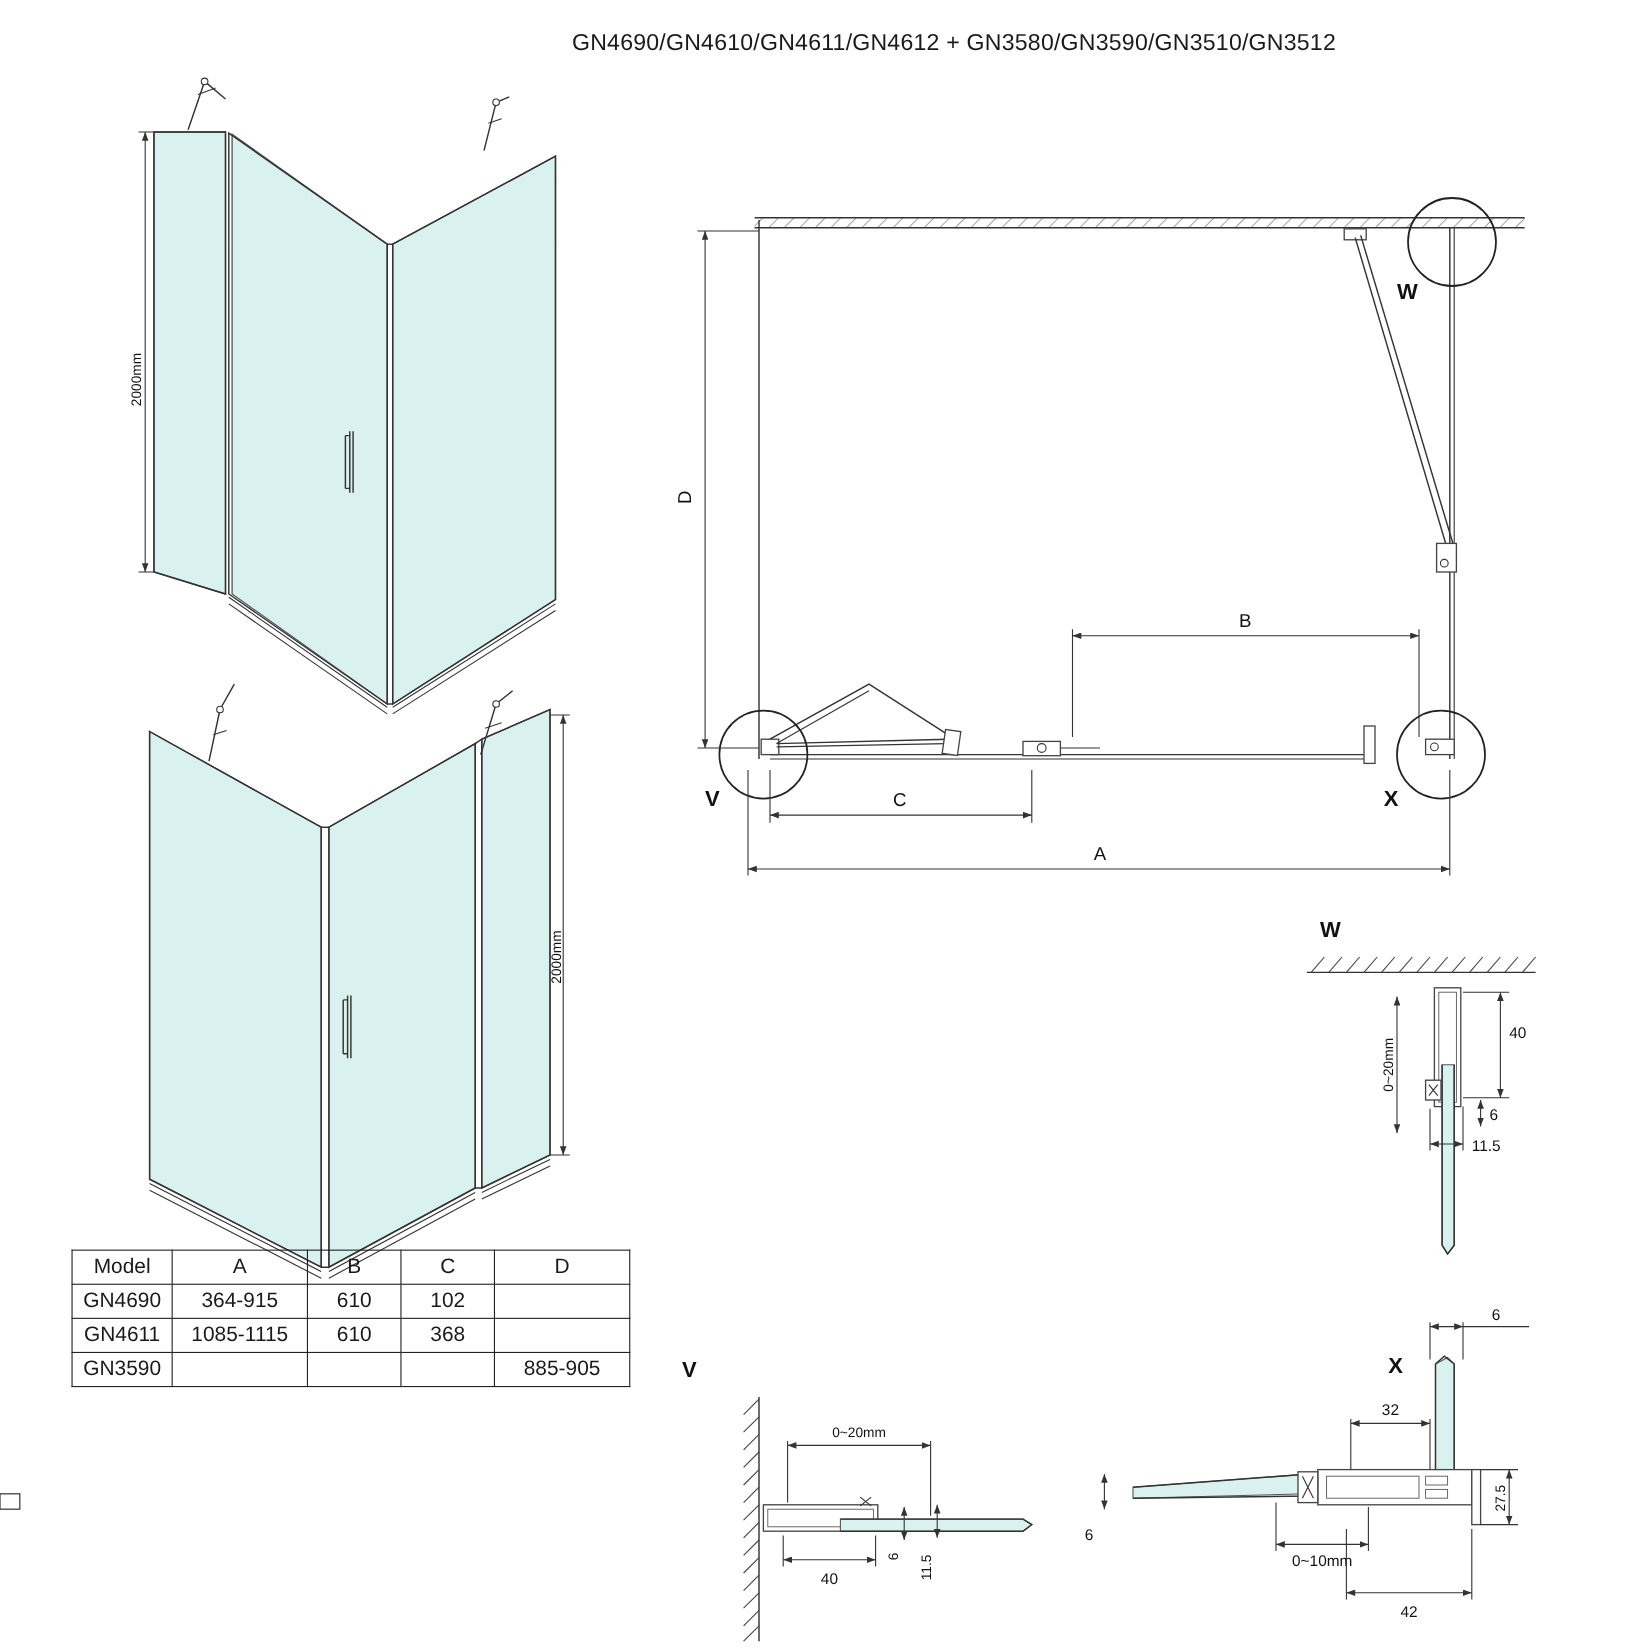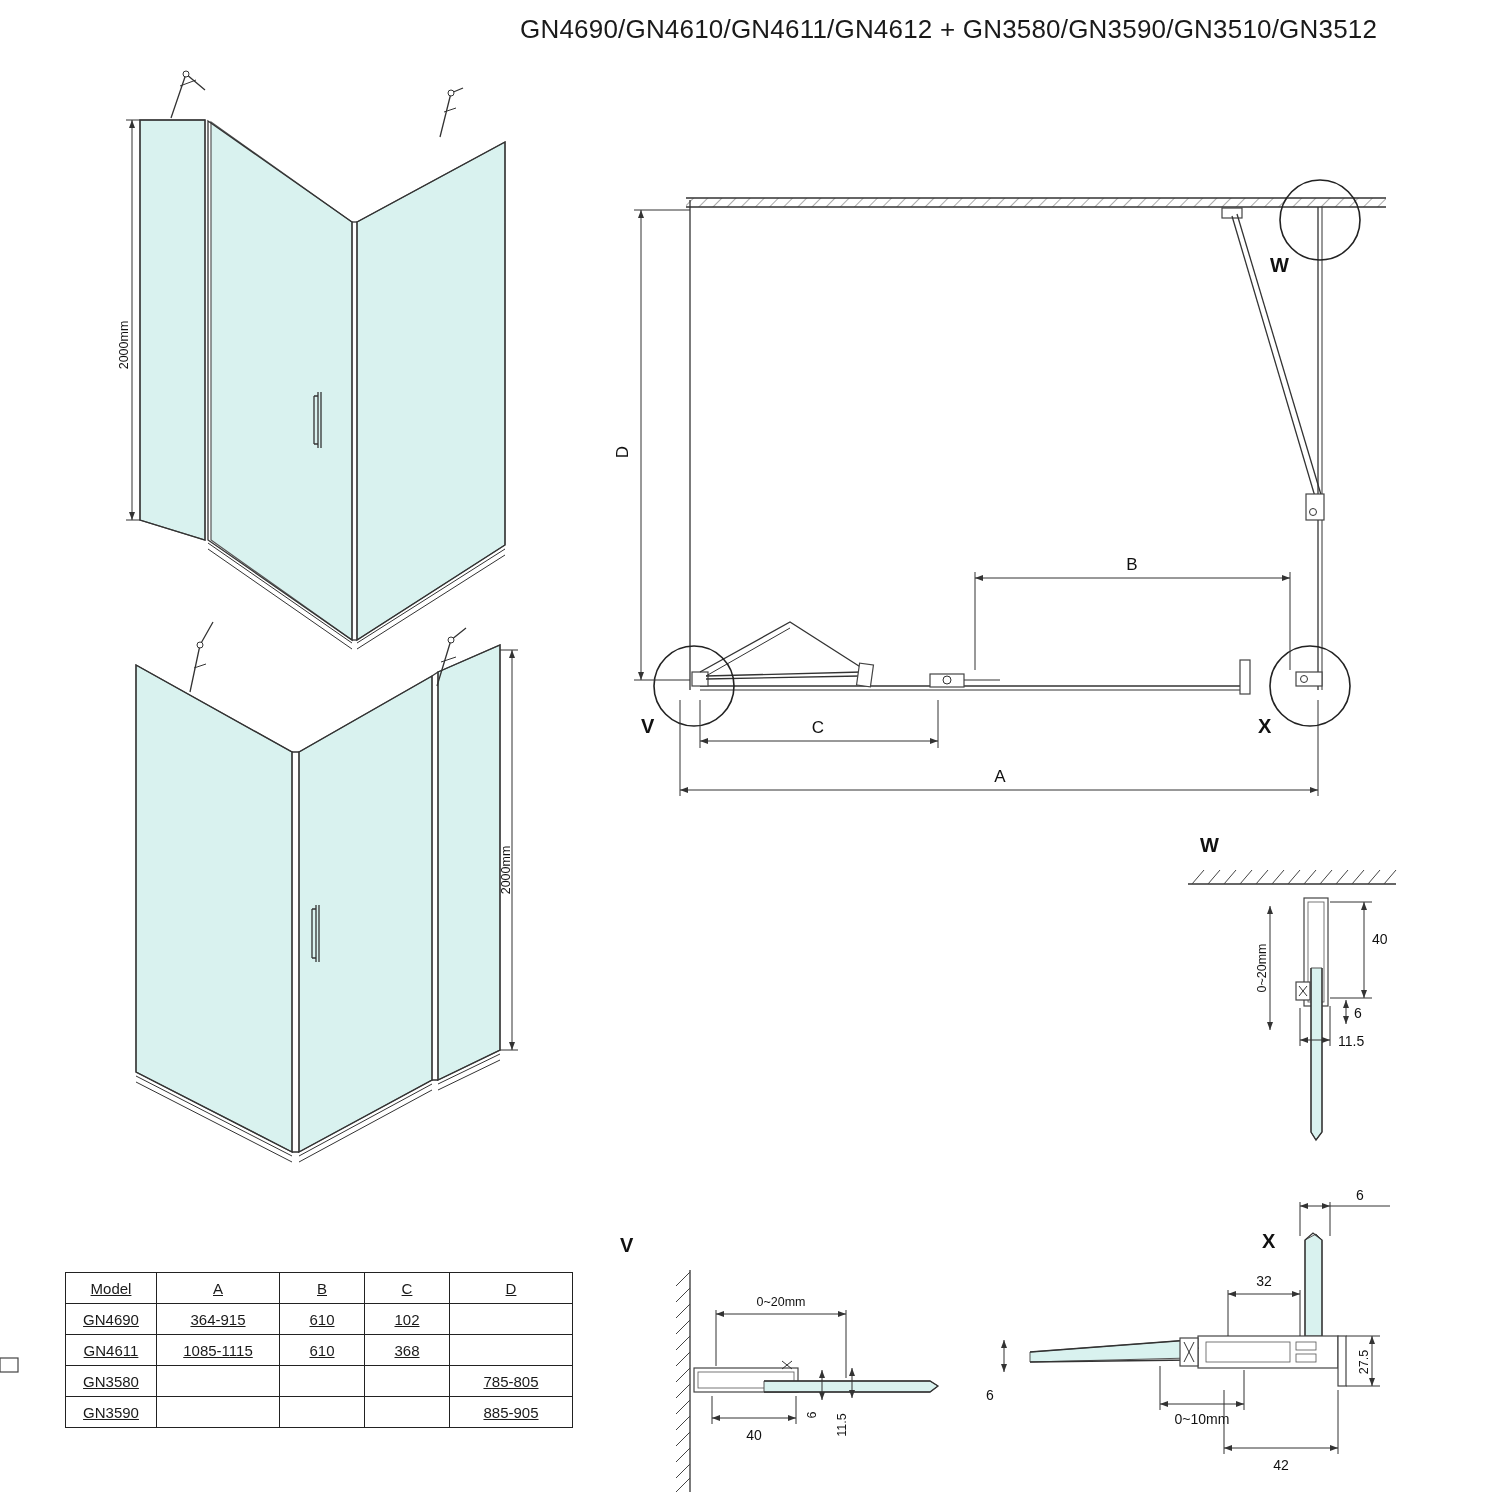--- a/index.html
+++ b/index.html
@@ -1,31 +1,31 @@
 <!DOCTYPE html>
 <html><head>
 <meta charset="utf-8">
 <style>
   html,body{margin:0;padding:0;background:#ffffff;}
   body{width:1500px;height:1500px;position:relative;font-family:"Liberation Sans",sans-serif;color:#1a1a1a;overflow:hidden;}
-  .title{position:absolute;left:520px;top:14px;font-size:26px;letter-spacing:0.2px;}
+  .title{position:absolute;left:520px;top:27px;font-size:21px;letter-spacing:0.2px;}
   svg{position:absolute;left:0;top:0;width:1500px;height:1500px;overflow:visible;}
   .gl{fill:#d9f2ef;stroke:#555;stroke-width:1.2;}
   .glass{fill:#d9f2ef;}
   .ln{stroke:#333;stroke-width:1.3;fill:none;}
   .lnt{stroke:#333;stroke-width:1;fill:none;}
   .frame{fill:#ffffff;stroke:#444;stroke-width:1.2;}
   .dim{stroke:#333;stroke-width:1;fill:none;}
   .txt{font-family:"Liberation Sans",sans-serif;font-size:14px;fill:#111;}
   .txt-sm{font-family:"Liberation Sans",sans-serif;font-size:12.5px;fill:#111;}
   .lbl-big{font-family:"Liberation Sans",sans-serif;font-size:20px;font-weight:bold;fill:#111;}
   .lbl-mid{font-family:"Liberation Sans",sans-serif;font-size:17px;fill:#111;}
   .hatch{stroke:#444;stroke-width:1;}
   
-  table{position:absolute;left:65px;top:1272px;border-collapse:collapse;font-size:15px;text-decoration:underline;}
+  table{position:absolute;left:65px;top:1136px;border-collapse:collapse;font-size:19px;}
   td,th{border:1px solid #222;height:30px;font-weight:normal;text-align:center;padding:0 6px;}
   th:nth-child(1),td:nth-child(1){width:78px;}
   th:nth-child(2),td:nth-child(2){width:110px;}
   th:nth-child(3),td:nth-child(3){width:72px;}
   th:nth-child(4),td:nth-child(4){width:72px;}
   th:nth-child(5),td:nth-child(5){width:110px;}
 </style>
 </head>
 <body>
 
@@ -307,27 +307,20 @@
       <td></td>
     </tr>
     <tr>
       <td>GN4611</td>
       <td>1085-1115</td>
       <td>610</td>
       <td>368</td>
       <td></td>
     </tr>
     <tr>
-      <td>GN3580</td>
-      <td></td>
-      <td></td>
-      <td></td>
-      <td>785-805</td>
-    </tr>
-    <tr>
       <td>GN3590</td>
       <td></td>
       <td></td>
       <td></td>
       <td>885-905</td>
     </tr>
   </tbody>
 </table>
 
 </body></html>

